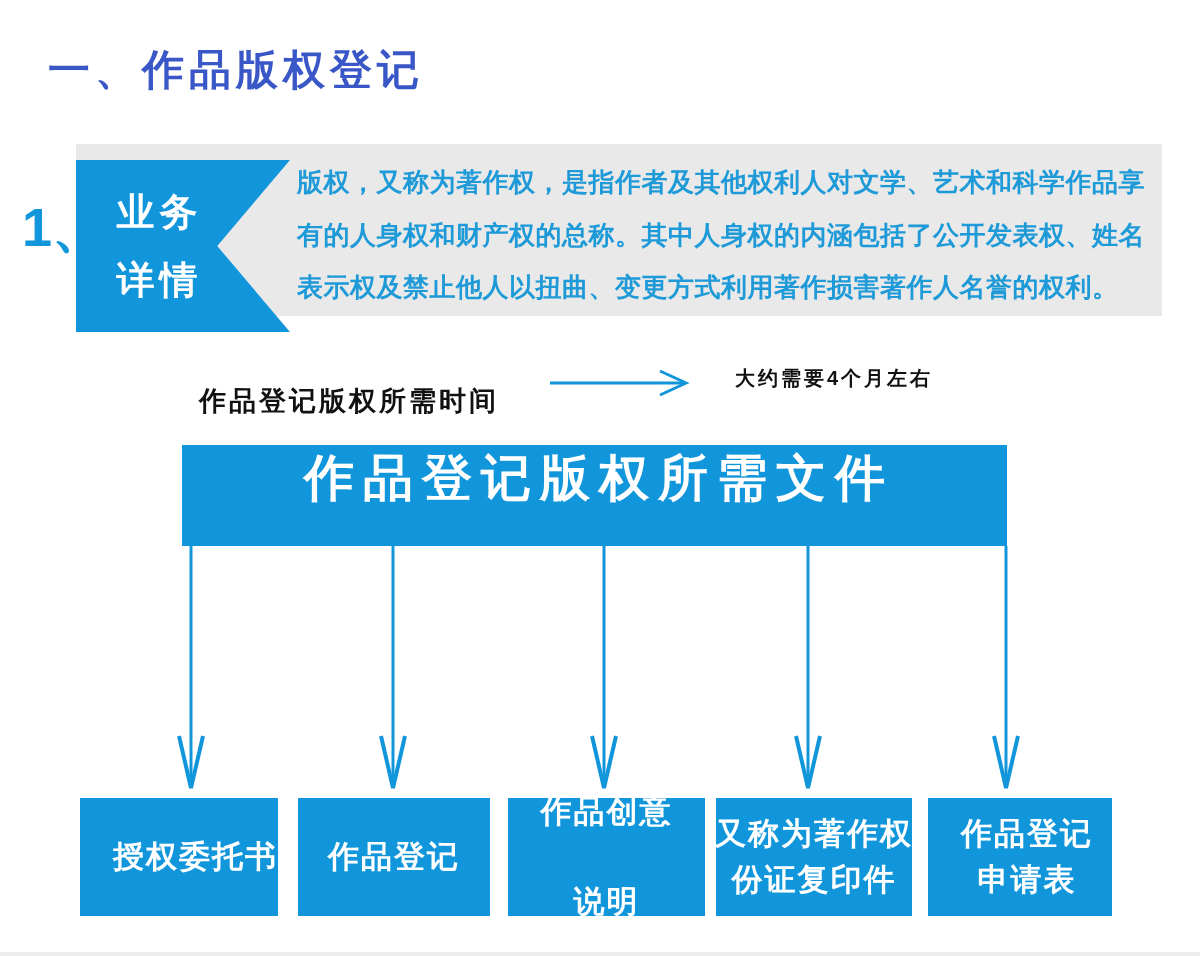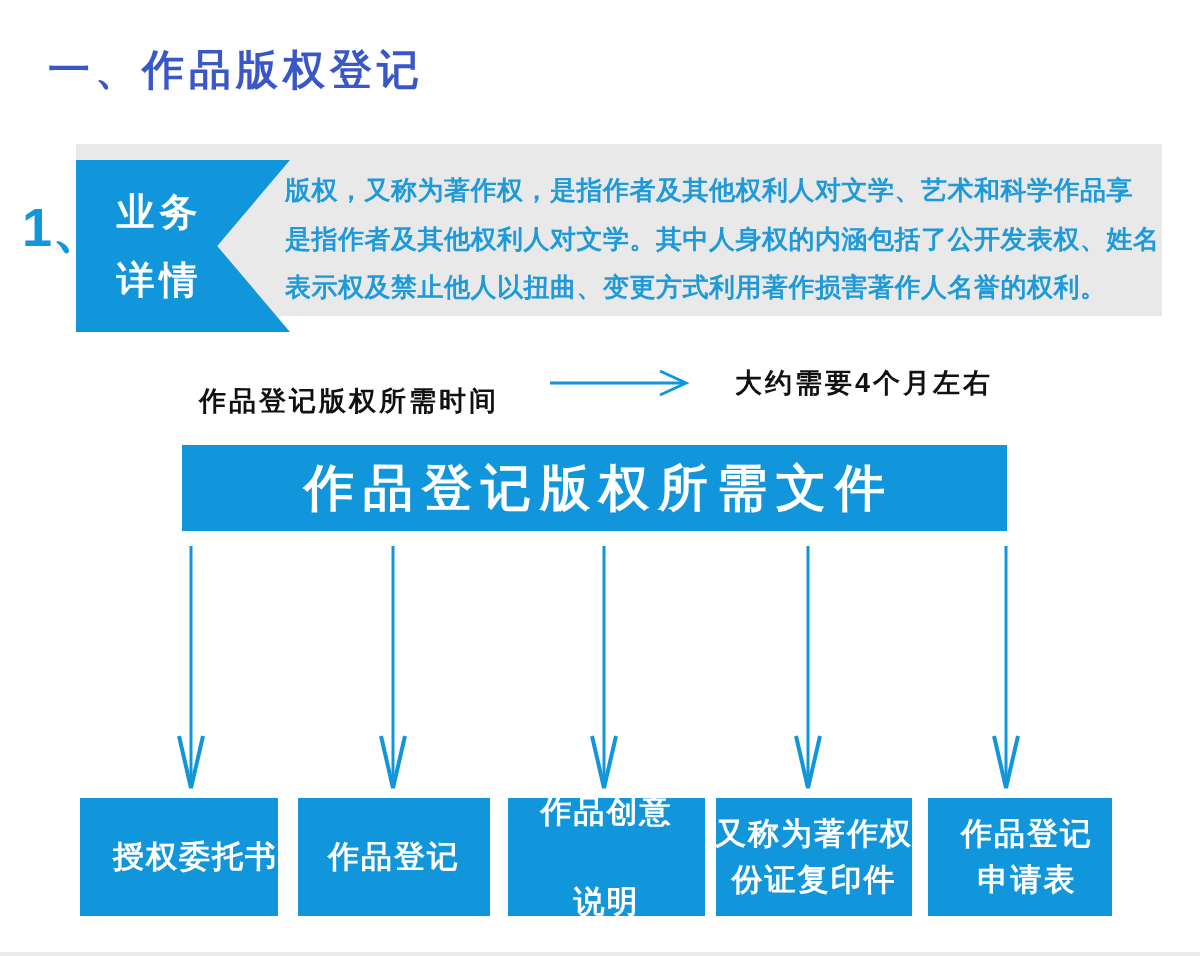--- a/index.html
+++ b/index.html
@@ -41,52 +41,52 @@
   }
   .badge span {
     display:block; width:150px; margin-left:6px;
     text-align:center; color:#ffffff;
     font-size:38px; font-weight:bold; letter-spacing:5px;
     line-height:68px; text-indent:5px;
     white-space:nowrap;
   }
 
   .desc {
-    position:absolute; left:209px; top:0;
+    position:absolute; left:221px; top:0;
     width:876px; height:172px;
     display:flex; flex-direction:column; justify-content:space-between;
-    padding:30px 0 13px 0;
+    padding:22px 0 13px 0;
   }
   .desc .desc-line {
     font-size:26px; font-weight:bold; letter-spacing:0.5px;
     color:var(--text-blue,#1e9ad8);
     white-space:nowrap; line-height:32px;
   }
 
   .time-label {
     position:absolute; left:199px; top:347px;
     font-size:27px; font-weight:bold; letter-spacing:3px;
     color:var(--text-dark,#111111); white-space:nowrap;margin-top:36px;
   }
   .time-arrow {
     position:absolute; left:548px; top:368px;
     width:146px; height:30px;
     color:var(--primary-blue,#1296db);
   }
   .time-value {
     position:absolute; left:735px; top:365px;
-    font-size:27px; font-weight:bold; letter-spacing:3px;
+    font-size:20px; font-weight:bold; letter-spacing:3px;
     color:var(--text-dark,#111111); white-space:nowrap;
   }
 
   .banner {
     position:absolute; left:182px; top:445px;
-    width:825px; height:86px;
+    width:825px; height:101px;
     background:var(--primary-blue,#1296db);
-    display:flex; align-items:center; justify-content:center;
+    display:flex; align-items:flex-start; justify-content:center;
   }
   .banner span {
     color:#ffffff; font-size:50px; font-weight:bold;
     letter-spacing:9px; text-indent:9px; white-space:nowrap;
   }
 
   .down-arrows {
     position:absolute; left:0; top:546px;
     width:1200px; height:248px;
     color:var(--primary-blue,#1296db);
@@ -121,21 +121,21 @@
 
 <div class="section-number">1、</div>
 
 <div class="info-strip">
   <div class="badge">
     <span>业务</span>
     <span>详情</span>
   </div>
   <div class="desc">
     <div class="desc-line">版权，又称为著作权，是指作者及其他权利人对文学、艺术和科学作品享</div>
-    <div class="desc-line">是指作者及其他权利人对文学。其中人身权的内涵包括了公开发表权、姓名</div>
+    <div class="desc-line">有的人身权和财产权的总称。其中人身权的内涵包括了公开发表权、姓名</div>
     <div class="desc-line">表示权及禁止他人以扭曲、变更方式利用著作损害著作人名誉的权利。</div>
   </div>
 </div>
 
 <div class="time-label">作品登记版权所需时间</div>
 
 <div class="time-arrow">
   <svg width="146" height="30" viewBox="0 0 146 30">
     <line x1="2" y1="15" x2="136" y2="15" stroke="currentColor" stroke-width="3"></line>
     <polyline points="112,3 138,15 112,27" fill="none" stroke="currentColor" stroke-width="3"></polyline>

